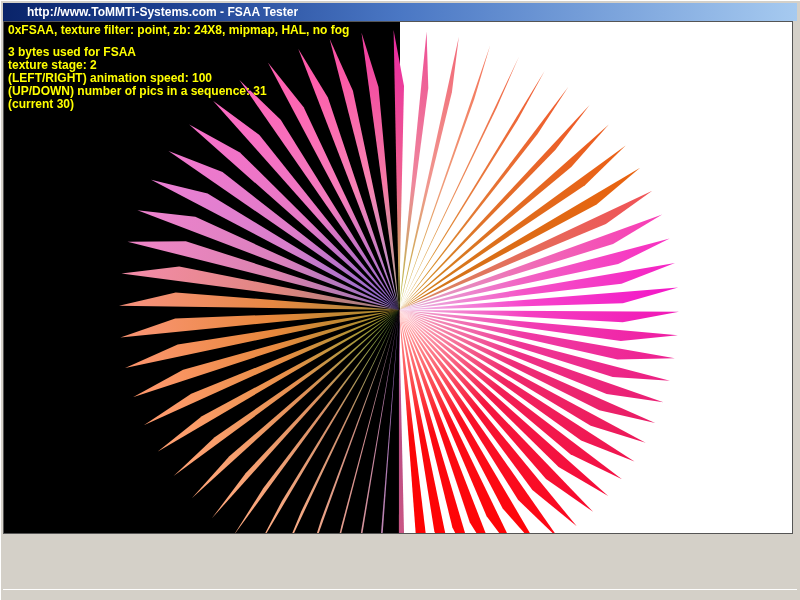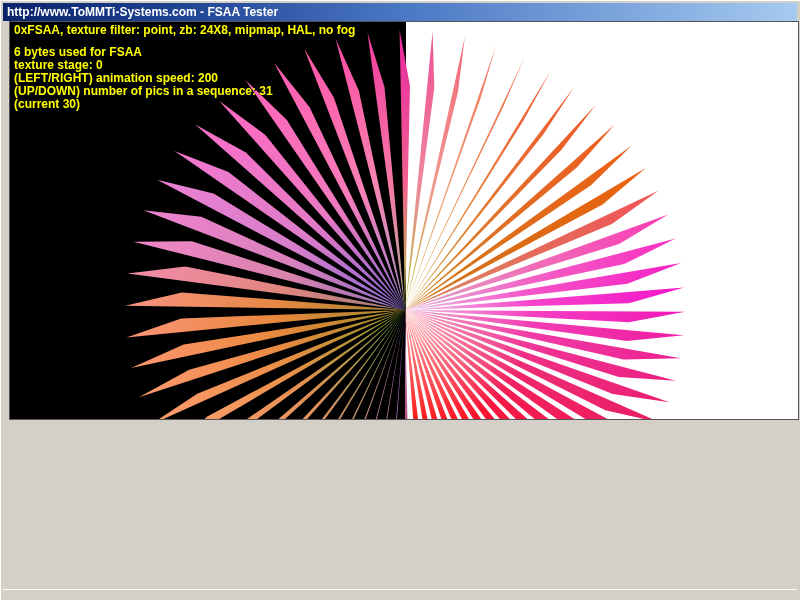--- a/index.html
+++ b/index.html
@@ -10,25 +10,25 @@
   }
   .frame-highlight{position:absolute;left:0;top:0;width:799px;height:599px;
     border-left:1px solid #ffffff;border-top:1px solid #ffffff;
     border-right:1px solid #404040;border-bottom:1px solid #404040;pointer-events:none;}
   .titlebar{
     position:absolute;left:3px;top:3px;width:794px;height:18px;
     display:flex;align-items:center;
     background:linear-gradient(90deg,#0a246a 0%,#1c3f8f 20%,#4a77c4 50%,#a6caf0 100%);
   }
   .titlebar .title-text{
-    color:#ffffff;font-size:12px;font-weight:bold;padding-left:4px;
-    white-space:nowrap;letter-spacing:0px;
+    color:#ffffff;font-size:12px;font-weight:bold;padding-left:16px;
+    white-space:nowrap;letter-spacing:0px;margin-left:8px;
   }
   .client{
-    position:absolute;left:9px;top:21px;width:790px;height:399px;
+    position:absolute;left:3px;top:21px;width:790px;height:513px;
     box-sizing:border-box;border:1px solid #555555;background:#000000;overflow:hidden;
   }
   .client svg{position:absolute;left:0;top:0;}
   .overlay{
     position:absolute;left:4px;top:2px;color:#ffff00;font-size:12px;font-weight:bold;
     line-height:13px;text-shadow:1px 1px 0 #000000;white-space:nowrap;z-index:5;
   }
   .overlay .status-line{margin-bottom:9px;}
   .bottom-strip{position:absolute;left:3px;top:589px;width:794px;height:8px;background:#d4d0c8;
     border-top:1px solid #ffffff;}
@@ -428,23 +428,23 @@
         <polygon points="395,288 235.4,57.9 276.7,97.8" fill="url(#g58)"></polygon>
         <polygon points="395,288 263.9,40.6 299.7,85.3" fill="url(#g59)"></polygon>
         <polygon points="395,288 294.2,26.8 323.9,75.6" fill="url(#g60)"></polygon>
         <polygon points="395,288 325.6,16.7 348.9,68.8" fill="url(#g61)"></polygon>
         <polygon points="395,288 357.5,10.5 374.5,64.9" fill="url(#g62)"></polygon>
         <polygon points="395,288 389.6,8.1 400.0,64.1" fill="url(#g63)"></polygon>
       </svg>
 
     <div class="overlay">
       <div class="status-line">0xFSAA, texture filter: point, zb: 24X8, mipmap, HAL, no fog</div>
-      <div>6 bytes used for FSAA</div>
-      <div>texture stage: 0</div>
-      <div>(LEFT/RIGHT) animation speed: 200</div>
+      <div>3 bytes used for FSAA</div>
+      <div>texture stage: 2</div>
+      <div>(LEFT/RIGHT) animation speed: 100</div>
       <div>(UP/DOWN) number of pics in a sequence: 31</div>
       <div>(current 30)</div>
     </div>
   </div>
 
   <div class="bottom-strip"></div>
   <div class="frame-highlight"></div>
 </div>
 
 </body></html>

